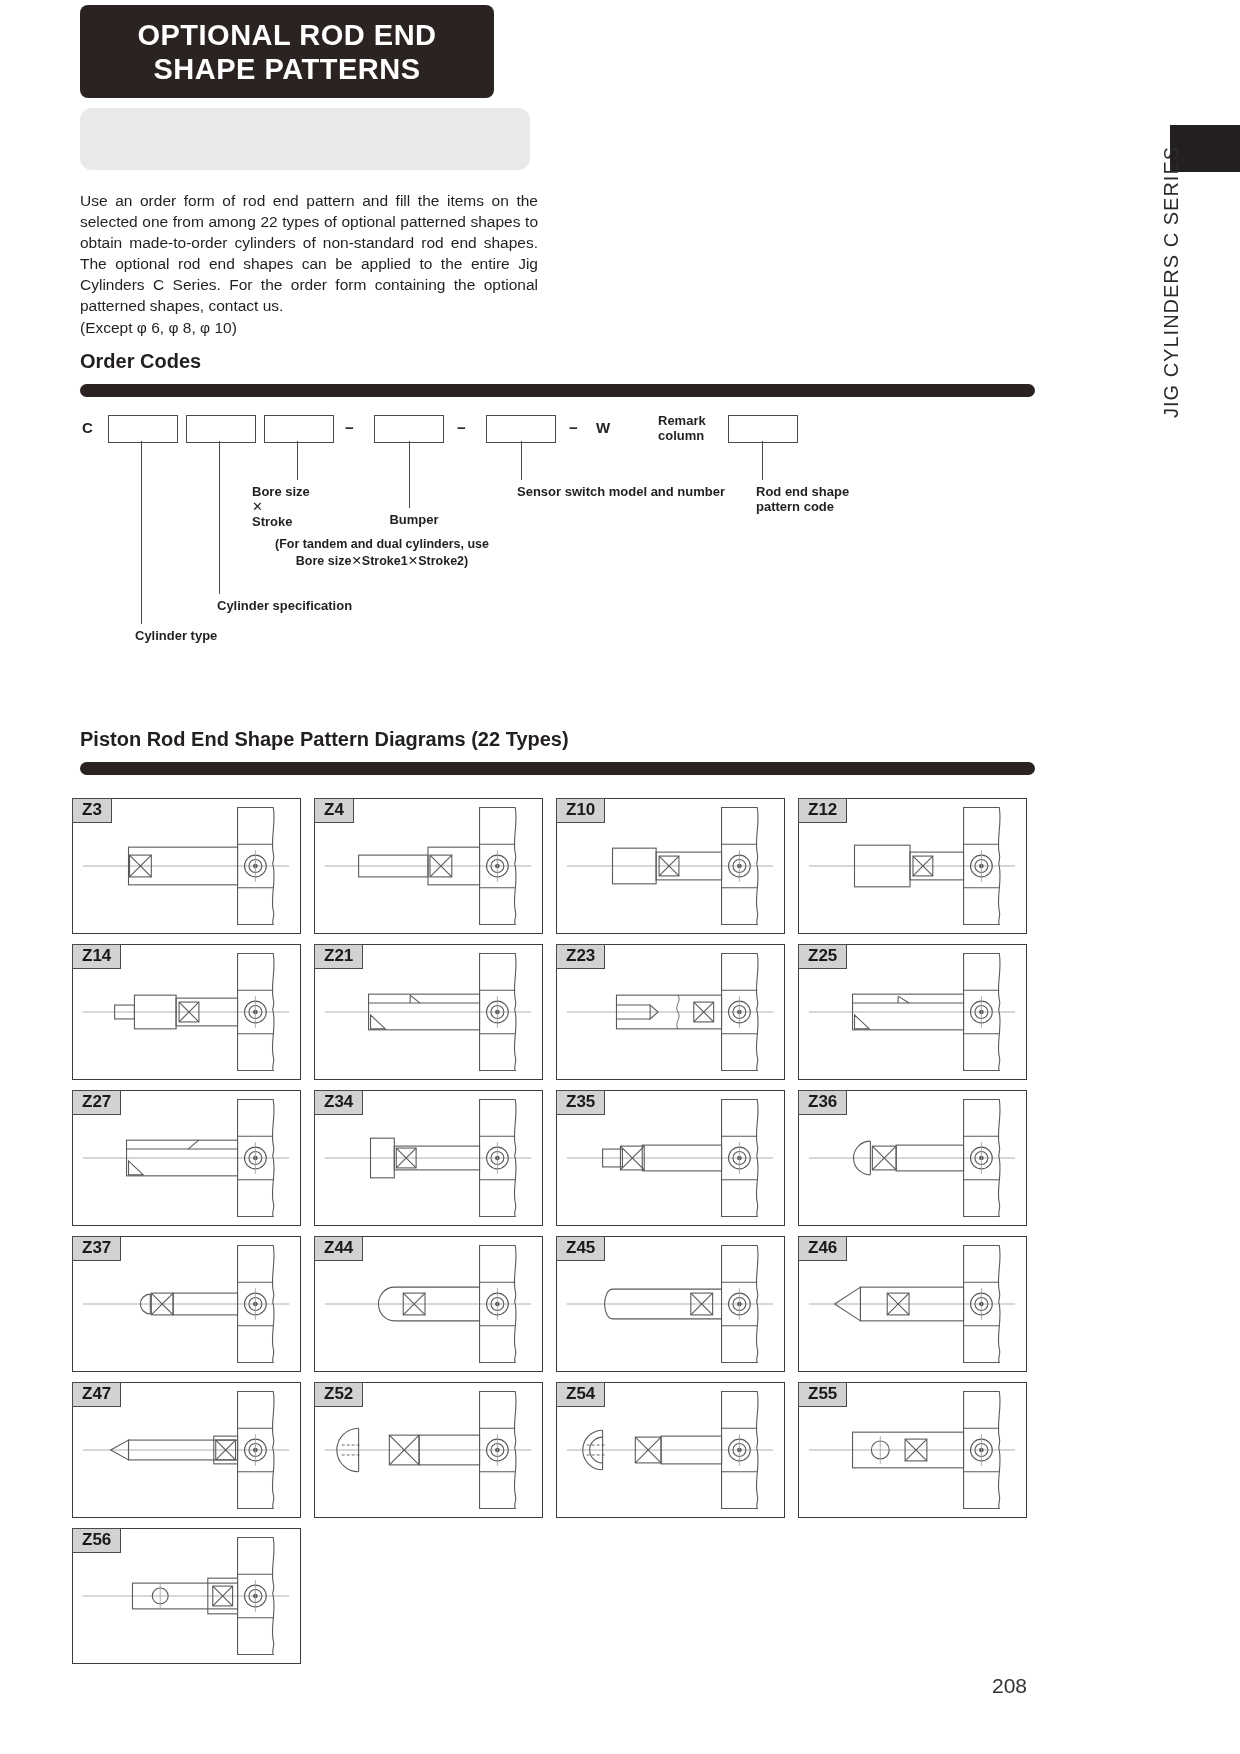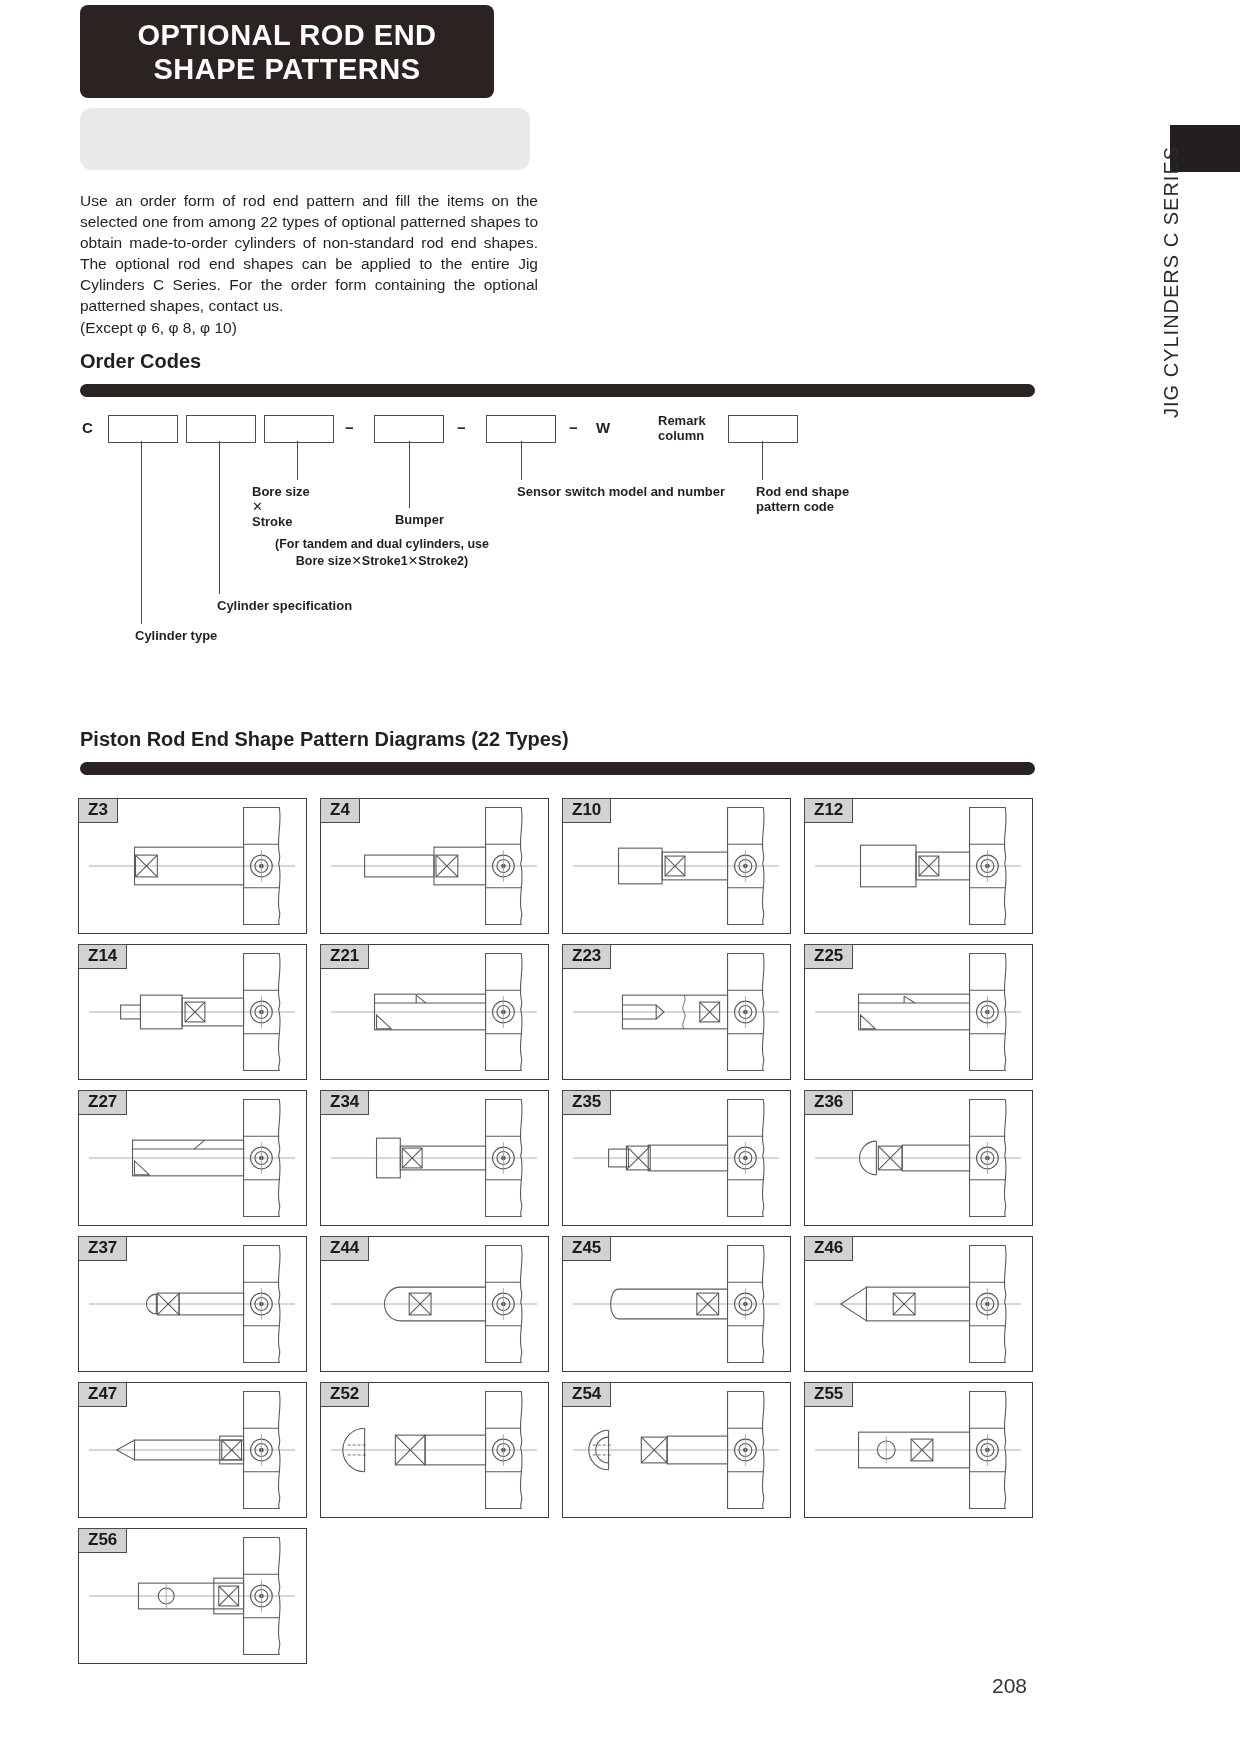--- a/index.html
+++ b/index.html
@@ -38,21 +38,21 @@
   .oc .oc-box{position:absolute;top:3px;width:68px;height:26px;border:1px solid #4a4a4b;background:#fff;}
   .oc .oc-dash{position:absolute;top:7px;font-size:15px;font-weight:bold;}
   .oc .oc-suffix{position:absolute;left:516px;top:7px;font-weight:bold;font-size:15px;}
   .oc .oc-remark{position:absolute;left:578px;top:1px;font-weight:bold;line-height:15px;}
   .oc .vline{position:absolute;width:1px;background:#4a4a4b;}
   .oc .lbl{position:absolute;font-weight:bold;line-height:15px;}
   .oc .lbl-center{}
   .oc .note{position:absolute;font-weight:bold;font-size:12.5px;line-height:17px;text-align:center;}
   
   .grid{
-    position:absolute;left:78px;top:798px;width:957px;
+    position:absolute;left:72px;top:798px;width:957px;
     display:grid;grid-template-columns:repeat(4,229px);grid-auto-rows:136px;
     column-gap:13px;row-gap:10px;
   }
   .cell{position:relative;border:1px solid #3c3c3c;background:#fff;box-sizing:border-box;}
   .badge{
     position:absolute;left:-1px;top:-1px;background:#d2d2d2;border:1px solid #4a4a4b;
     font-weight:bold;font-size:17px;padding:1px 9px 2px 9px;color:#1a1a1a;
   }
   .cell svg{display:block;width:100%;height:100%;}
   
@@ -106,21 +106,21 @@
 
     <div class="lbl lbl-center" style="left:172px;top:72px;width:90px;">
       <span>Bore size</span><br>
       <span style="font-weight:normal;">✕</span><br>
       <span>Stroke</span>
     </div>
     <div class="note" style="left:182px;top:124px;width:240px;">
       <span>(For tandem and dual cylinders, use</span><br>
       <span>Bore size✕Stroke1✕Stroke2)</span>
     </div>
-    <div class="lbl" style="left:304px;top:100px;width:60px;text-align:right;">Bumper</div>
+    <div class="lbl" style="left:304px;top:100px;width:60px;text-align:center;">Bumper</div>
     <div class="lbl" style="left:437px;top:72px;">Sensor switch model and number</div>
     <div class="lbl" style="left:676px;top:72px;">
       <span>Rod end shape</span><br>
       <span>pattern code</span>
     </div>
     <div class="lbl" style="left:137px;top:186px;text-align:center;">Cylinder specification</div>
     <div class="lbl" style="left:55px;top:216px;">Cylinder type</div>
   </div>
 
   <div class="sec-head" style="top:728px;">Piston Rod End Shape Pattern Diagrams (22 Types)</div>

